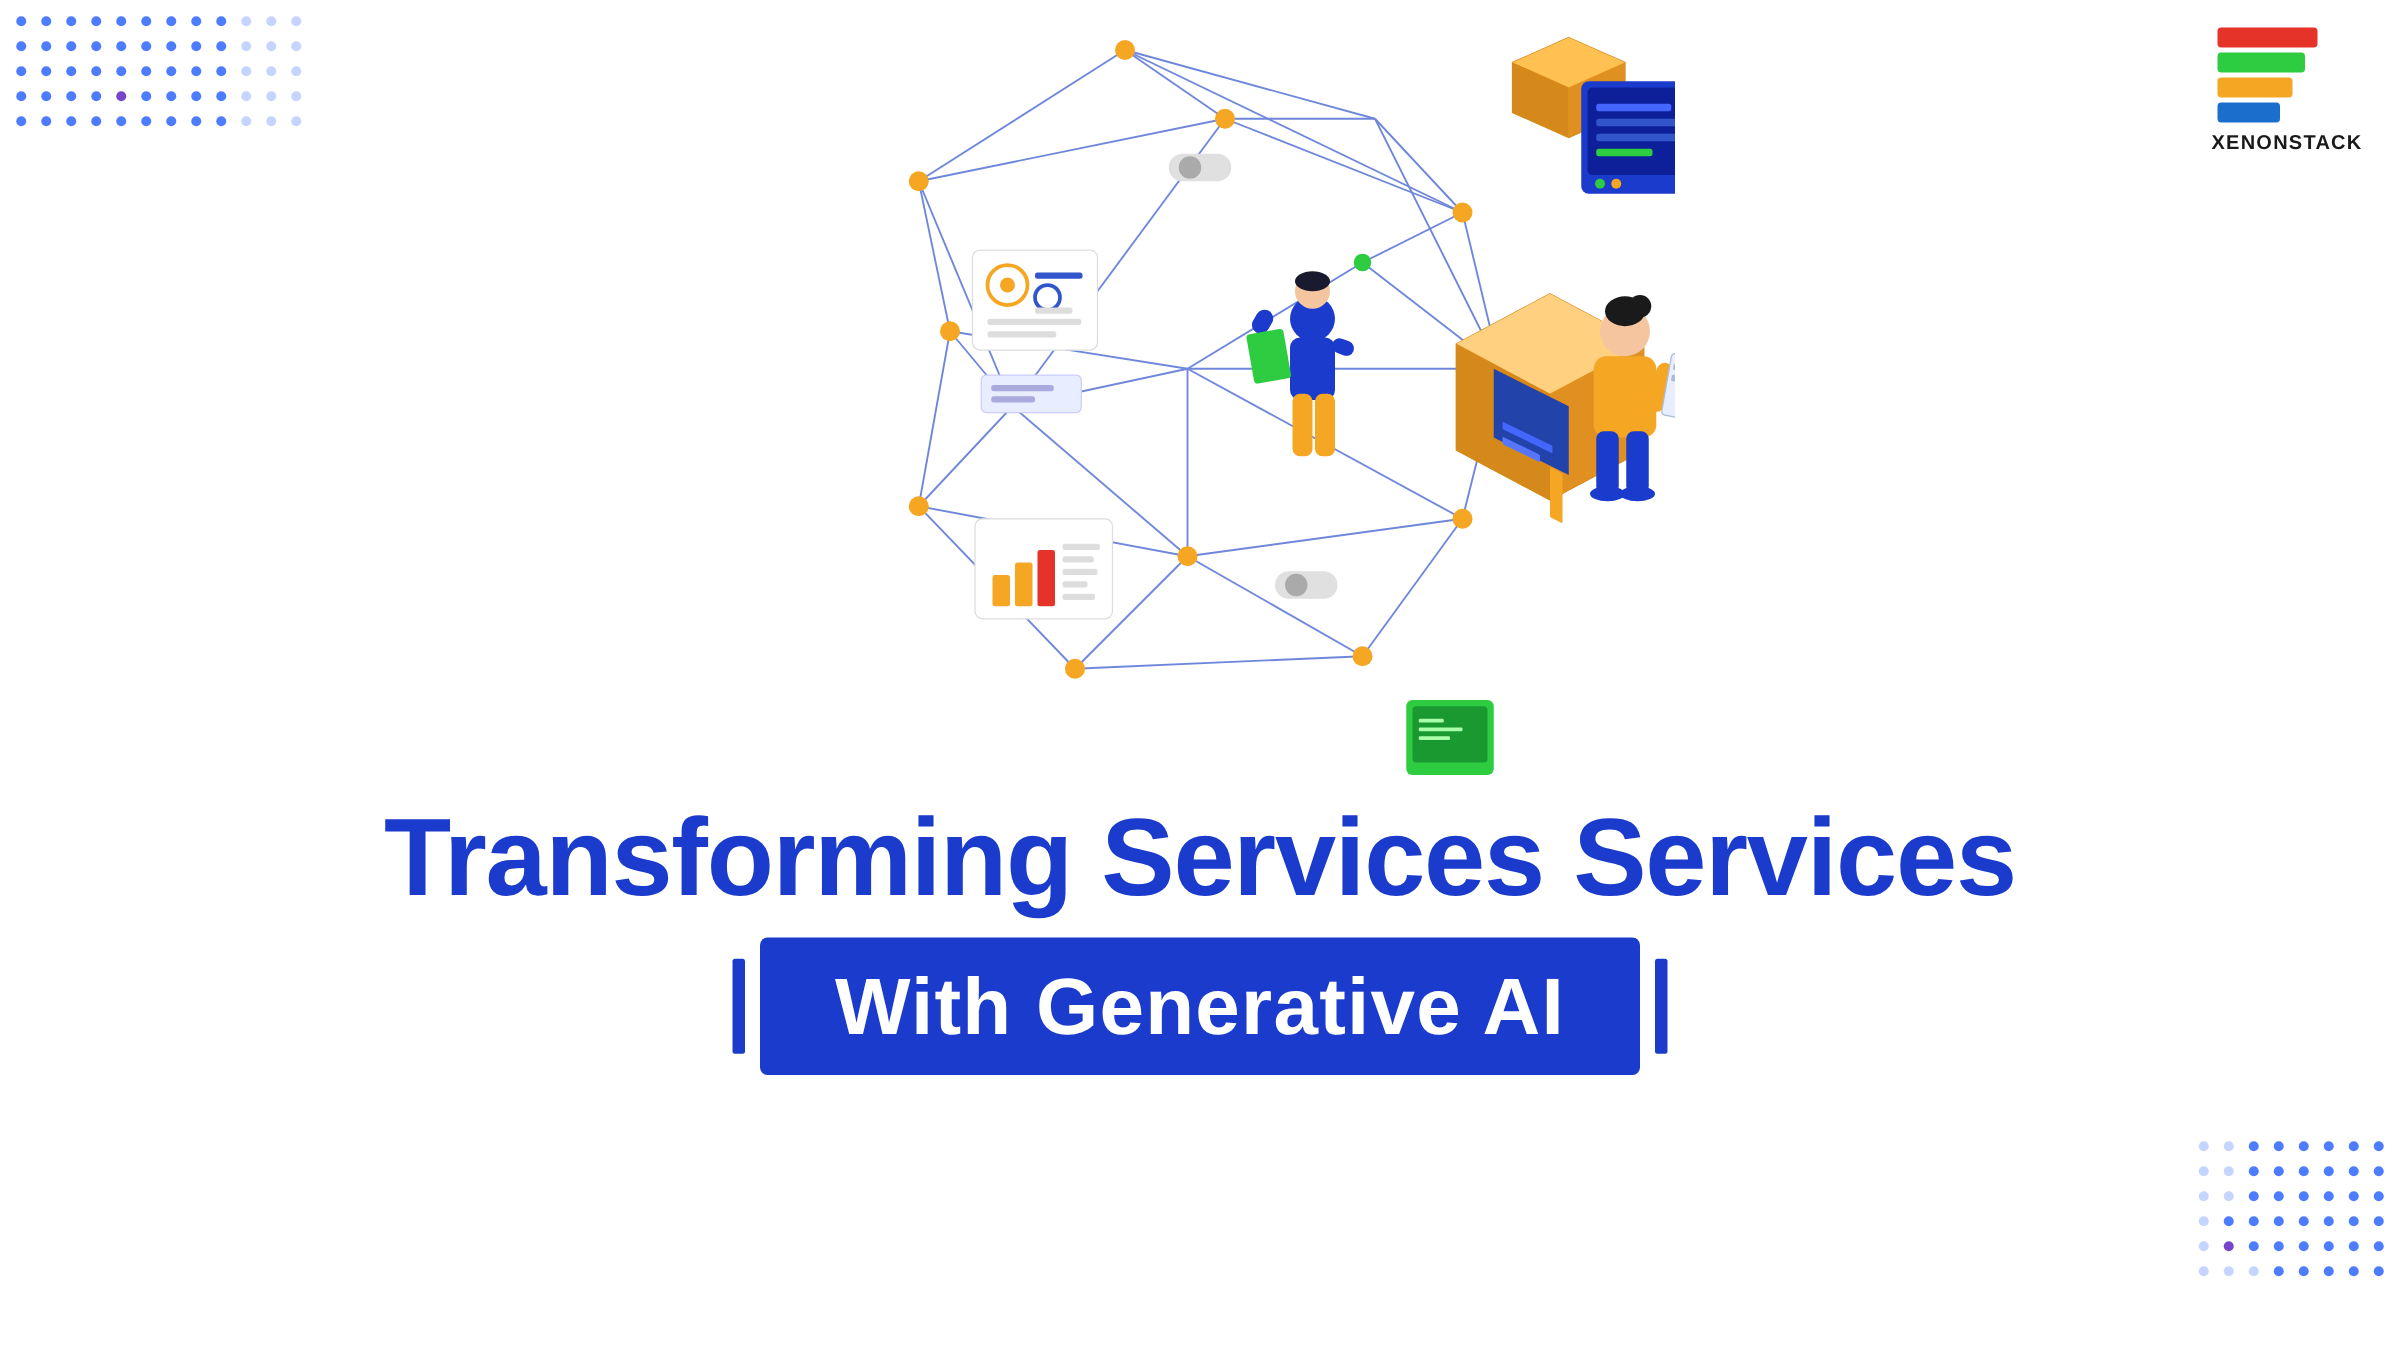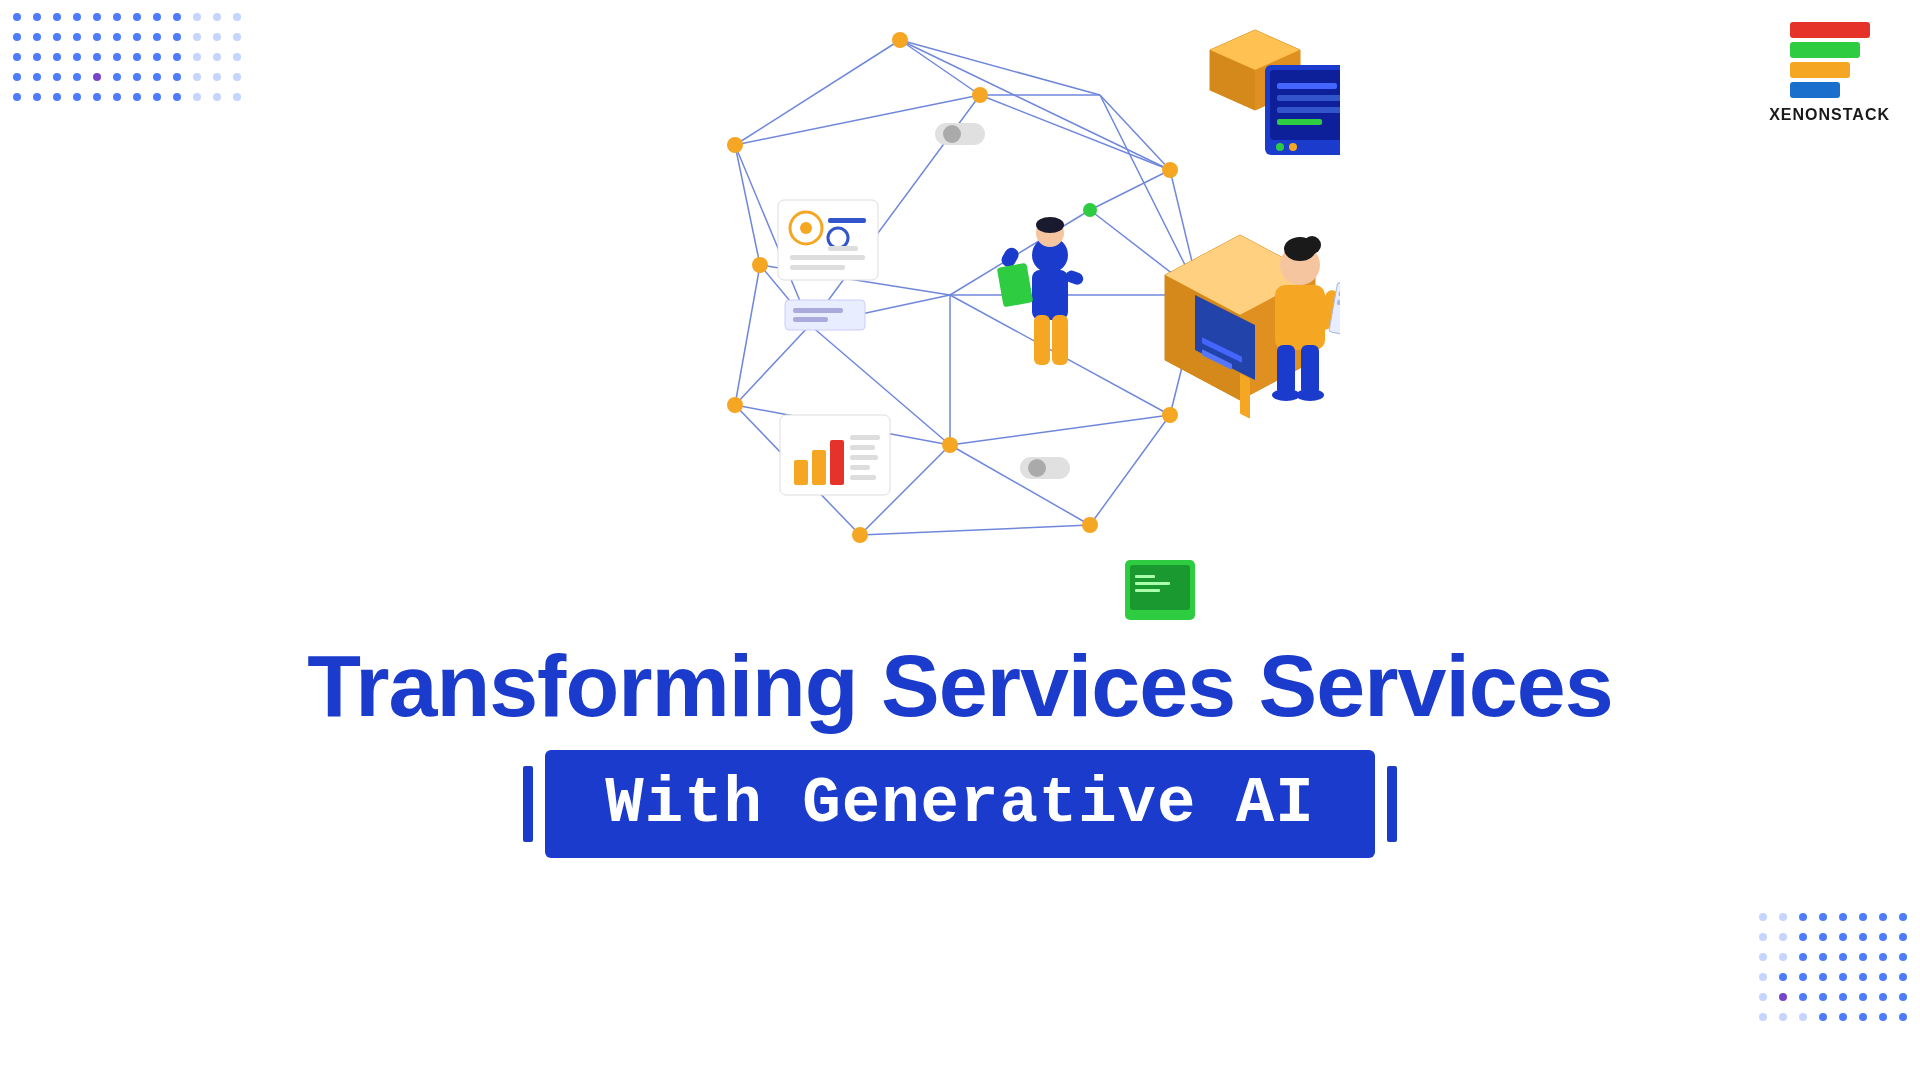--- a/index.html
+++ b/index.html
@@ -51,21 +51,21 @@
       justify-content: flex-end;
     }
 
     
     .logo-container {
       position: absolute;
       top: 20px;
       right: 30px;
       display: flex;
       flex-direction: column;
-      align-items: center;
+      align-items: flex-start;
     }
 
     .logo-stack {
       display: flex;
       flex-direction: column;
       gap: 3px;
       margin-bottom: 6px;
     }
 
     .logo-text {
@@ -130,21 +130,20 @@
       width: 10px;
       height: 76px;
       background: #1a3bcc;
       border-radius: 2px;
     }
 
     .banner-box {
       background: #1a3bcc;
       padding: 18px 60px;
       border-radius: 6px;
-      font-family: Liberation Mono, monospace;
     }
 
     .banner-box-text {
       font-size: 64px;
       font-weight: 800;
       color: #ffffff;
       letter-spacing: 1px;
     }
   </style>
 </head>

